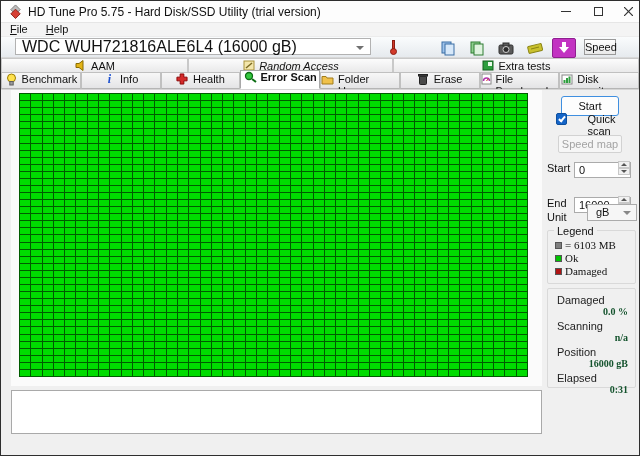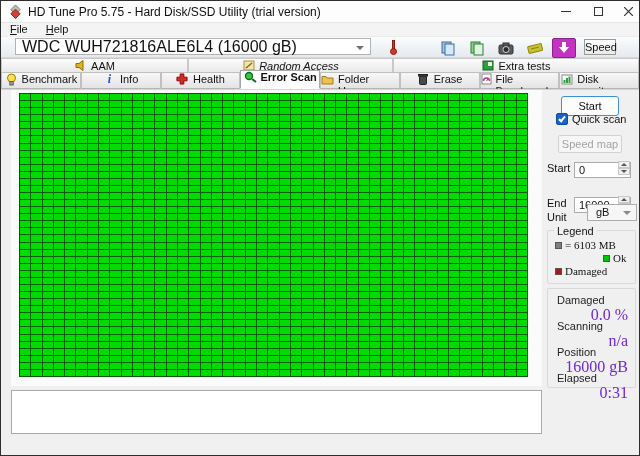--- a/index.html
+++ b/index.html
@@ -48,21 +48,21 @@
   .info-i { font-family:"Liberation Serif", serif; font-weight:bold; font-style:italic; font-size:12px; color:#1a4fd0; line-height:12px; }
   
   .content { position:absolute; left:0; top:88px; width:100%; height:368px; background:#f0f0f0; border-top:1px solid #d5d5d5; }
   .grid-panel { position:absolute; left:10px; top:0; width:531px; height:296px; background:#fbfbfb; }
   .scan-grid { position:absolute; left:8px; top:3px; width:509px; height:284px; display:grid; gap:1px; border:1px solid #005c00; }
   .cell { background:var(--ok,#00dc00); }
   .bottom-box { position:absolute; left:10px; top:300px; width:531px; height:44px; background:#fff; border:1px solid #a9a9a9; }
   
   .rpanel { position:absolute; left:544px; top:0; width:94px; height:300px; }
   .start-btn { position:absolute; left:16px; top:6px; width:58px; height:20px; background:#fdfdfd; border:1px solid #3f8fe0; border-radius:3px; font-size:11px; text-align:center; line-height:18px; color:#111; }
-  .quick-row { position:absolute; left:11px; top:23px; display:flex; gap:4px; }
+  .quick-row { position:absolute; left:11px; top:23px; display:flex; gap:20px; }
   .checkbox { width:12px; height:12px; background:#1565c8; border:1px solid #0d4f9e; border-radius:2px; position:relative; }
   .checkbox .tick { position:absolute; left:3px; top:1px; width:4px; height:7px; border-right:2px solid #fff; border-bottom:2px solid #fff; transform:rotate(40deg); }
   .quick-label { font-size:11px; color:#111; }
   .speedmap-btn { position:absolute; left:13px; top:45px; width:64px; height:18px; background:#f6f6f6; border:1px solid #d2d2d2; border-radius:2px; font-size:11px; text-align:center; line-height:16px; color:#a3a3a3; }
   .num-row { position:absolute; left:2px; display:flex; align-items:center; }
   .num-row .lbl { font-size:11px; color:#111; width:27px; }
   .num-wrap { position:relative; width:57px; height:16px; }
   .num-input { width:57px; height:16px; border:1px solid #ababab; background:#fff; font-family:"Liberation Sans",sans-serif; font-size:11px; padding:0 14px 0 4px; color:#111; }
   .spinner { position:absolute; right:1px; top:1px; width:12px; height:14px; display:flex; flex-direction:column; }
   .spin-btn { flex:1; background:#f0f0f0; border:1px solid #c8c8c8; display:flex; align-items:center; justify-content:center; }
@@ -73,21 +73,21 @@
   .unit-select { position:absolute; left:40px; top:-3px; width:50px; height:17px; background:#f6f6f6; border:1px solid #ababab; font-size:11px; line-height:15px; padding-left:8px; color:#111; }
   .unit-select .combo-arrow { right:5px; top:6px; border-top-color:#888; }
   .groupbox { position:absolute; left:2px; width:89px; border:1px solid #d9d9d9; border-radius:2px; }
   .gb-legend { top:140px; height:54px; }
   .gb-title { position:absolute; left:6px; top:-6px; background:#f0f0f0; padding:0 3px; font-size:11px; color:#111; }
   .legend-item { position:absolute; left:7px; display:flex; align-items:center; gap:3px; }
   .legend-swatch { width:7px; height:7px; border:1px solid #555; }
   .legend-text { font-family:"Liberation Serif", serif; font-size:11px; color:#111; }
   .gb-status { top:198px; height:100px; }
   .stat-label { position:absolute; left:9px; font-size:11px; color:#222; }
-  .stat-value { position:absolute; right:7px; font-family:"Liberation Serif", serif; font-weight:normal; font-size:16px; color:#6d28d9; }
+  .stat-value { position:absolute; right:7px; font-family:"Liberation Serif", serif; font-weight:bold; font-size:10px; color:#14532d; }
 </style>
 </head>
 <body>
 
 <div class="window">
 
   <div class="titlebar">
     <span class="app-icon">
       <svg width="15" height="15" viewBox="0 0 16 16">
         <path d="M8 1 L13 6 L8 11 L3 6 Z" fill="#bcbcbc" stroke="#7a7a7a" stroke-width="1"></path>
@@ -2118,21 +2118,21 @@
           <span class="combo-arrow"></span>
         </span>
       </div>
 
       <div class="groupbox gb-legend">
         <span class="gb-title">Legend</span>
         <div class="legend-item" style="top:8px;">
           <span class="legend-swatch" style="background: rgb(127, 127, 127);"></span>
           <span class="legend-text">= 6103 MB</span>
         </div>
-        <div class="legend-item" style="top:21px;margin-left:48px;">
+        <div class="legend-item" style="top:21px;">
           <span class="legend-swatch" style="background: rgb(0, 196, 0);"></span>
           <span class="legend-text">Ok</span>
         </div>
         <div class="legend-item" style="top:34px;">
           <span class="legend-swatch" style="background: rgb(176, 20, 20);"></span>
           <span class="legend-text">Damaged</span>
         </div>
       </div>
 
       <div class="groupbox gb-status">

